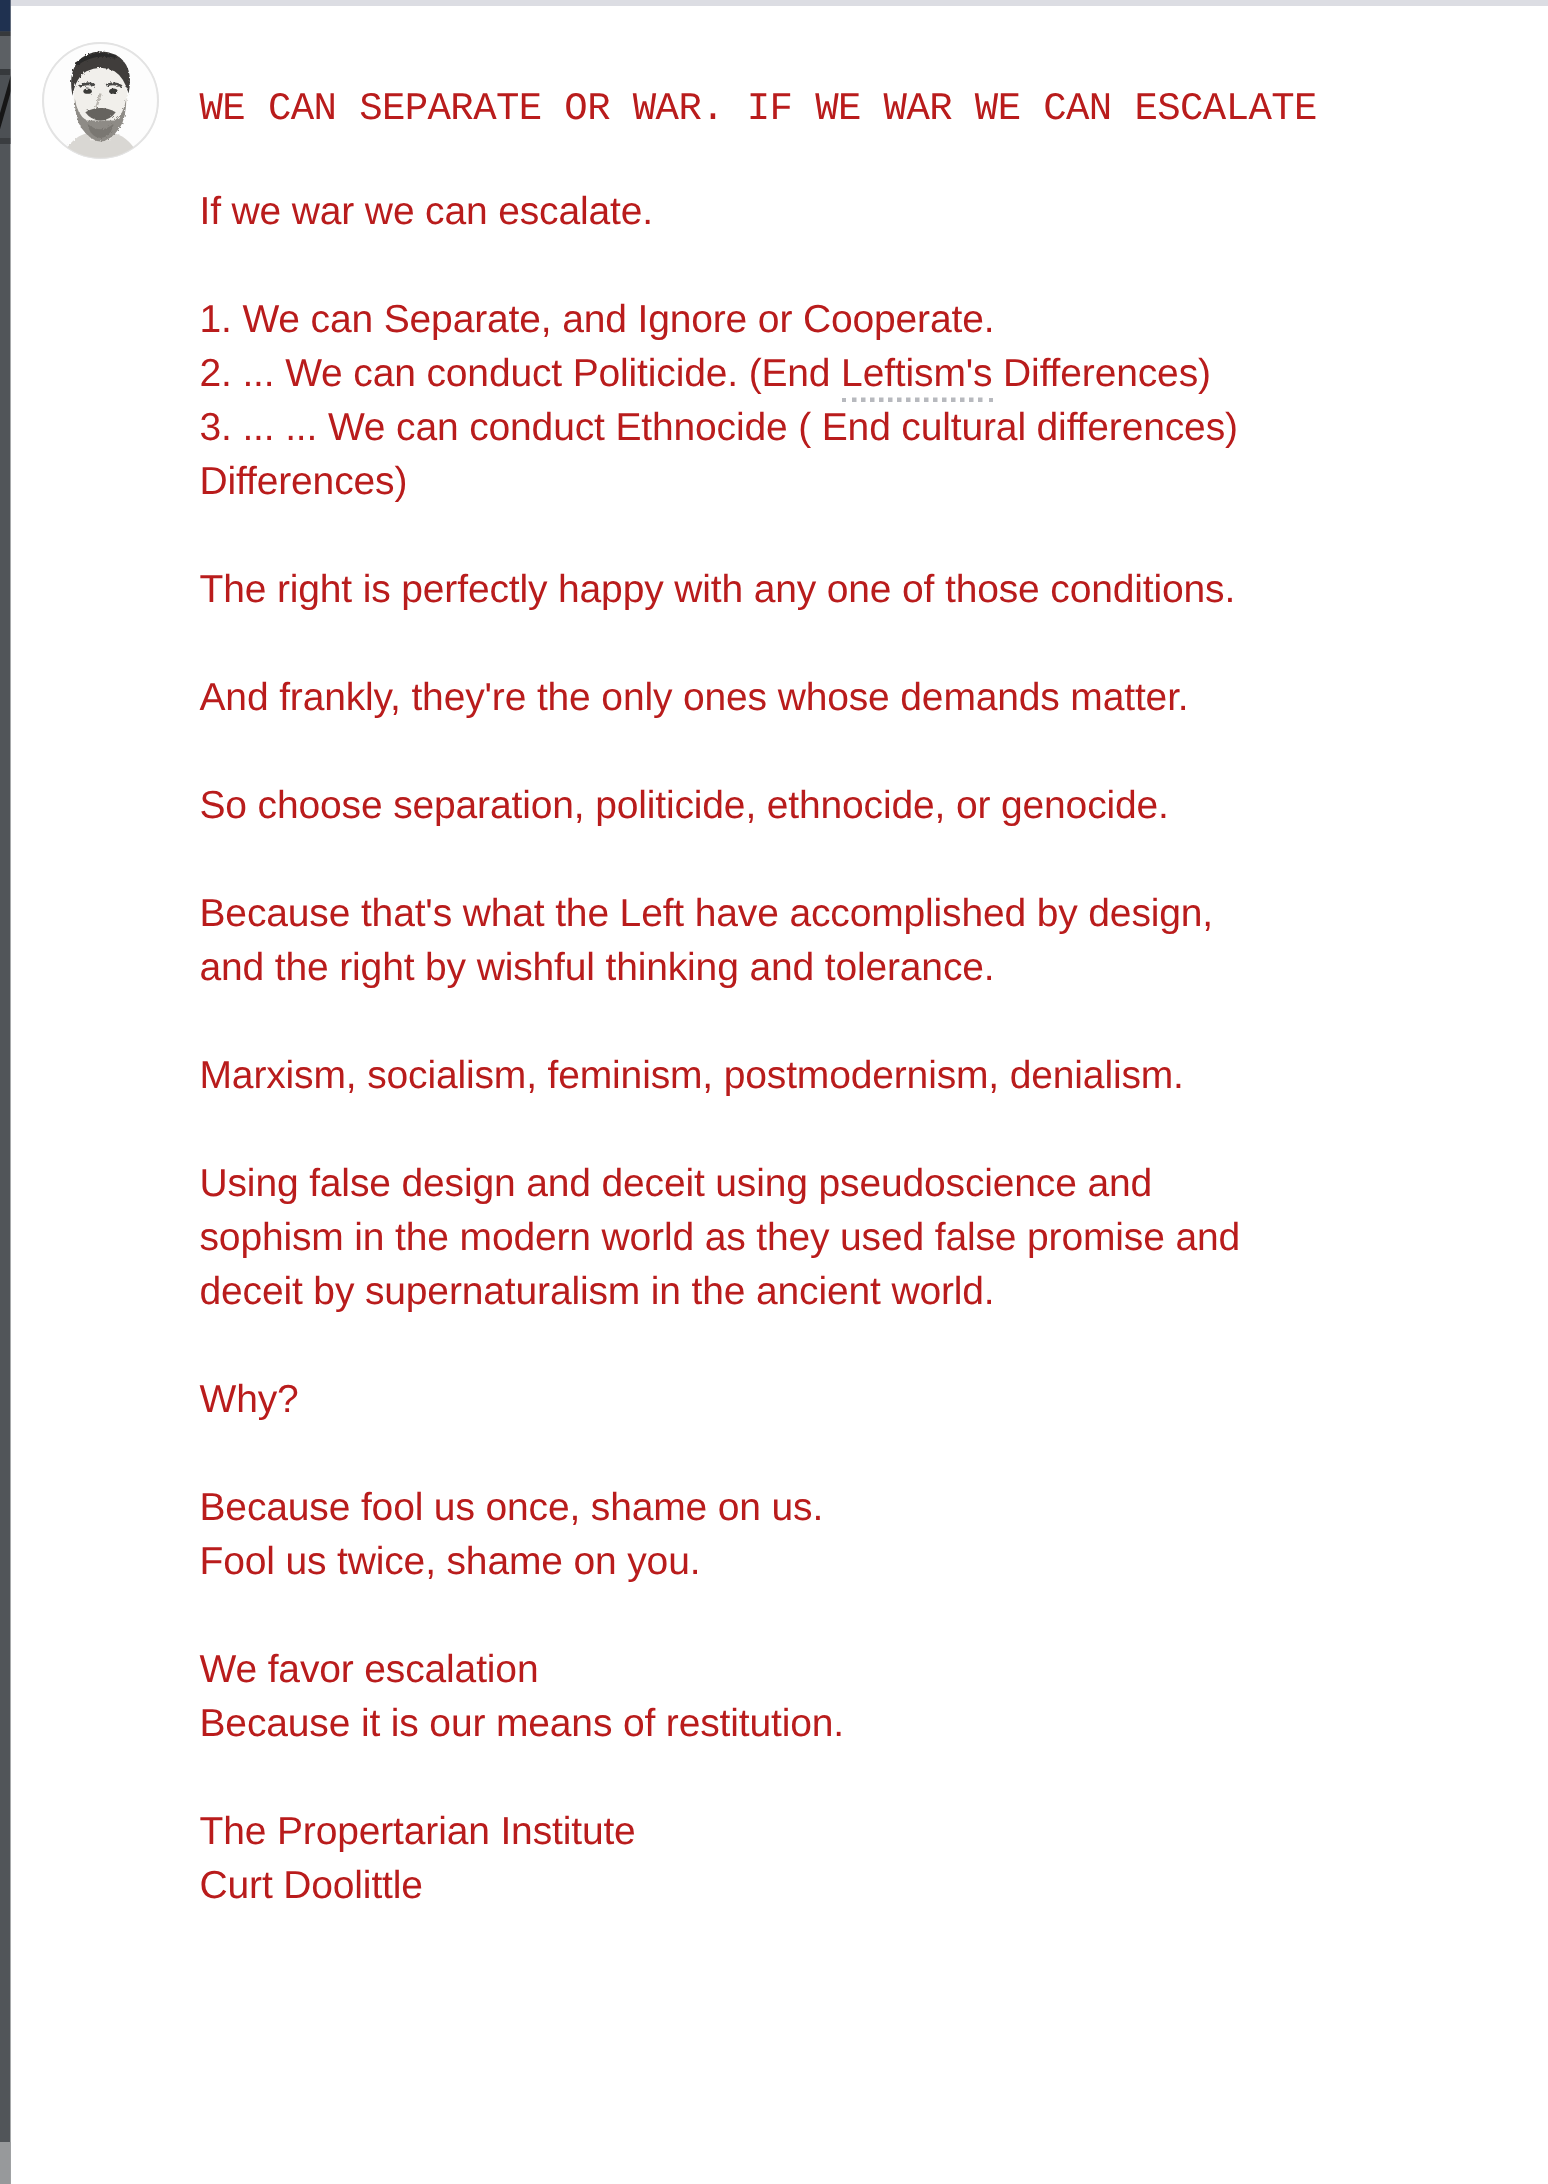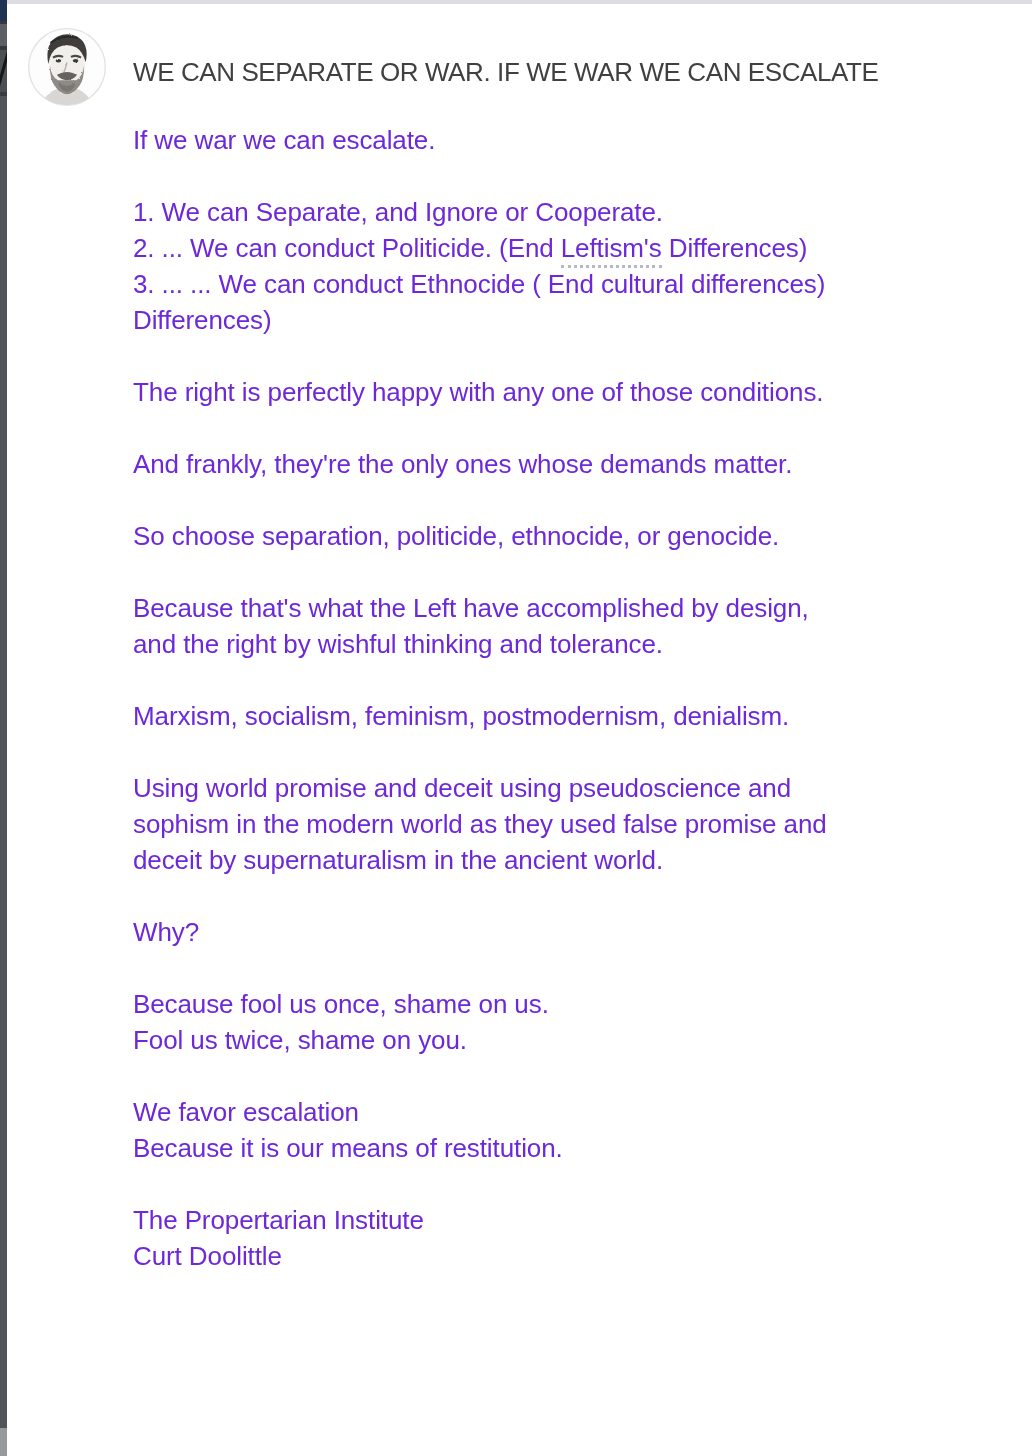--- a/index.html
+++ b/index.html
@@ -32,26 +32,27 @@
     width: 78px; height: 78px; border-radius: 50%;
     overflow: hidden; background: #fdfdfd;
     box-shadow: 0 0 0 1px #e4e4e4 inset;
   }
   .avatar svg { width: 100%; height: 100%; display: block; }
 
   
   .content { position: absolute; left: 133px; top: 0; width: 880px; padding-top: 54px; }
   .title {
     font-size: 26px; font-weight: 400; letter-spacing: -0.4px;
-    line-height: 36px; margin: 0 0 32px 0; color: #404040;
+    line-height: 36px; margin: 0 0 32px 0; color: #b91c1c;
     white-space: pre;
+    font-family: Liberation Mono, monospace;
   }
   .para {
     font-size: 26px; font-weight: 400; letter-spacing: -0.1px;
-    line-height: 36px; margin: 0 0 36px 0; color: #6d28d9;
+    line-height: 36px; margin: 0 0 36px 0; color: #b91c1c;
   }
   .ln { display: block; white-space: pre; min-height: 36px; }
   .squig {
     border-bottom: 3px dotted #b7b9be;
     padding-bottom: 2px;
     text-align: center;
   }
 </style>
 </head>
 <body>
@@ -131,21 +132,21 @@
     <p class="para">
       <span class="ln">Because that's what the Left have accomplished by design,</span>
       <span class="ln">and the right by wishful thinking and tolerance.</span>
     </p>
 
     <p class="para">
       <span class="ln">Marxism, socialism, feminism, postmodernism, denialism.</span>
     </p>
 
     <p class="para">
-      <span class="ln">Using world promise and deceit using pseudoscience and</span>
+      <span class="ln">Using false design and deceit using pseudoscience and</span>
       <span class="ln">sophism in the modern world as they used false promise and</span>
       <span class="ln">deceit by supernaturalism in the ancient world.</span>
     </p>
 
 
     <p class="para">
       <span class="ln">Why?</span>
     </p>
 
     <p class="para">

